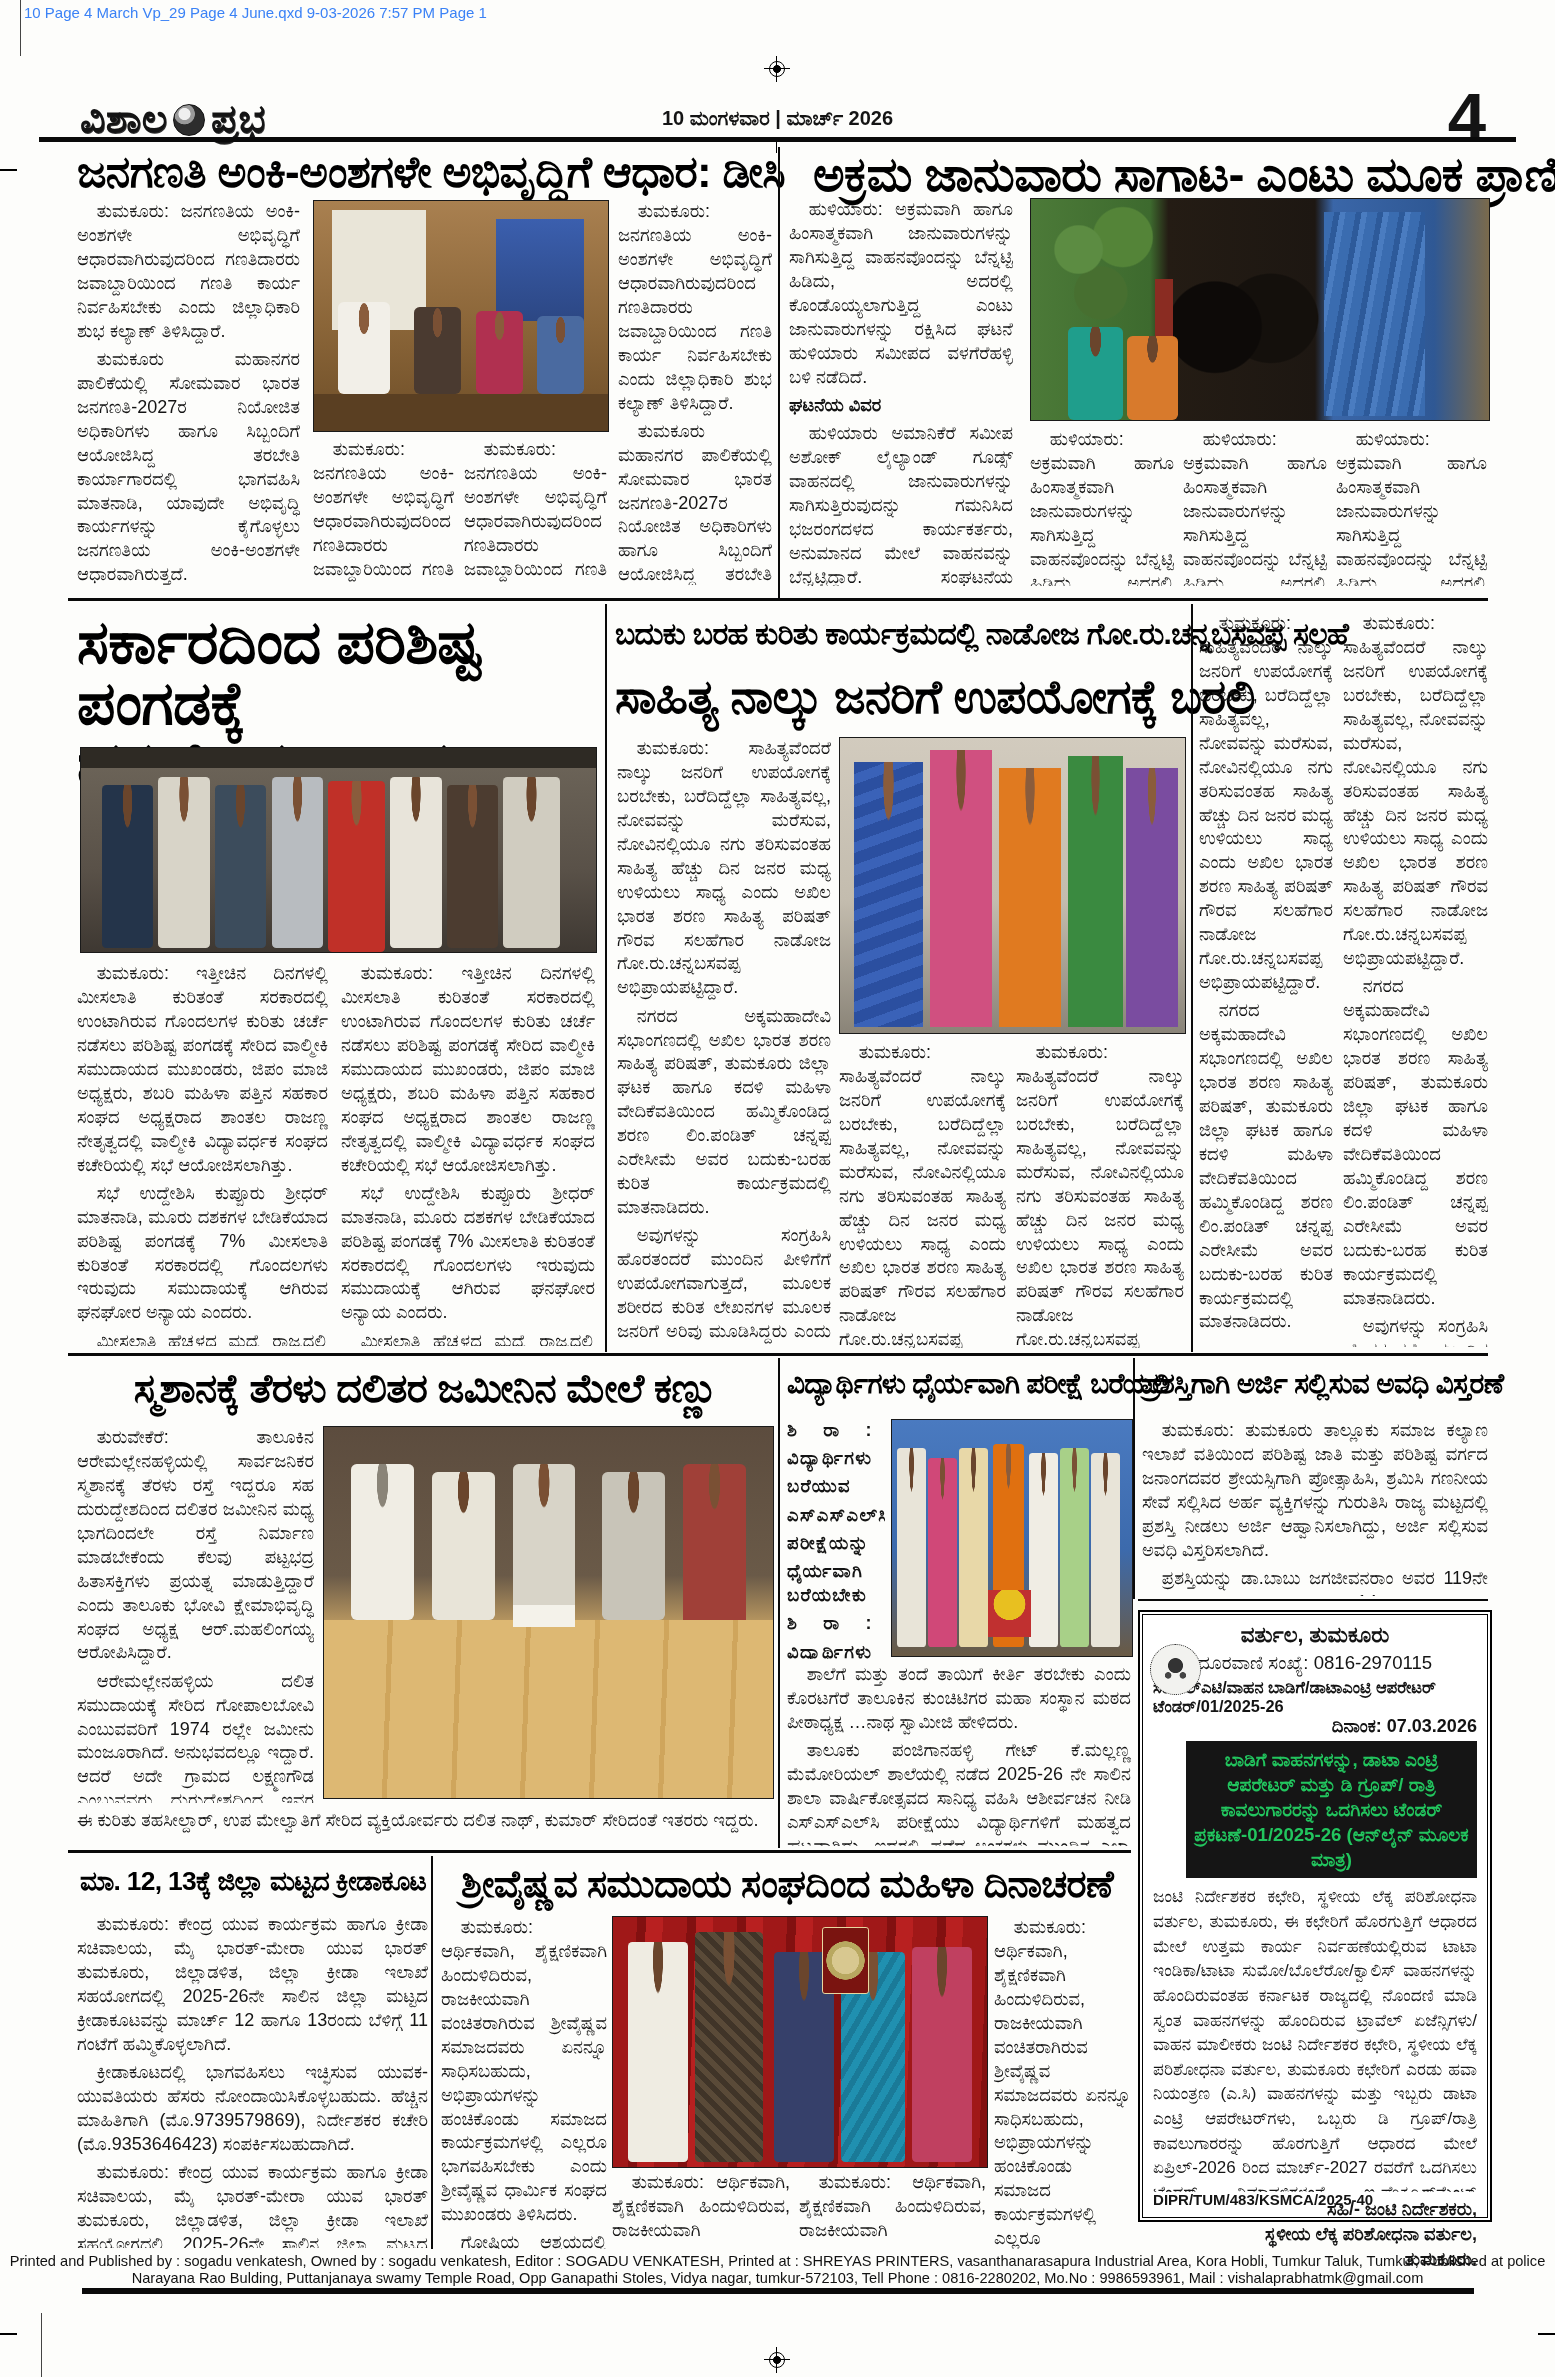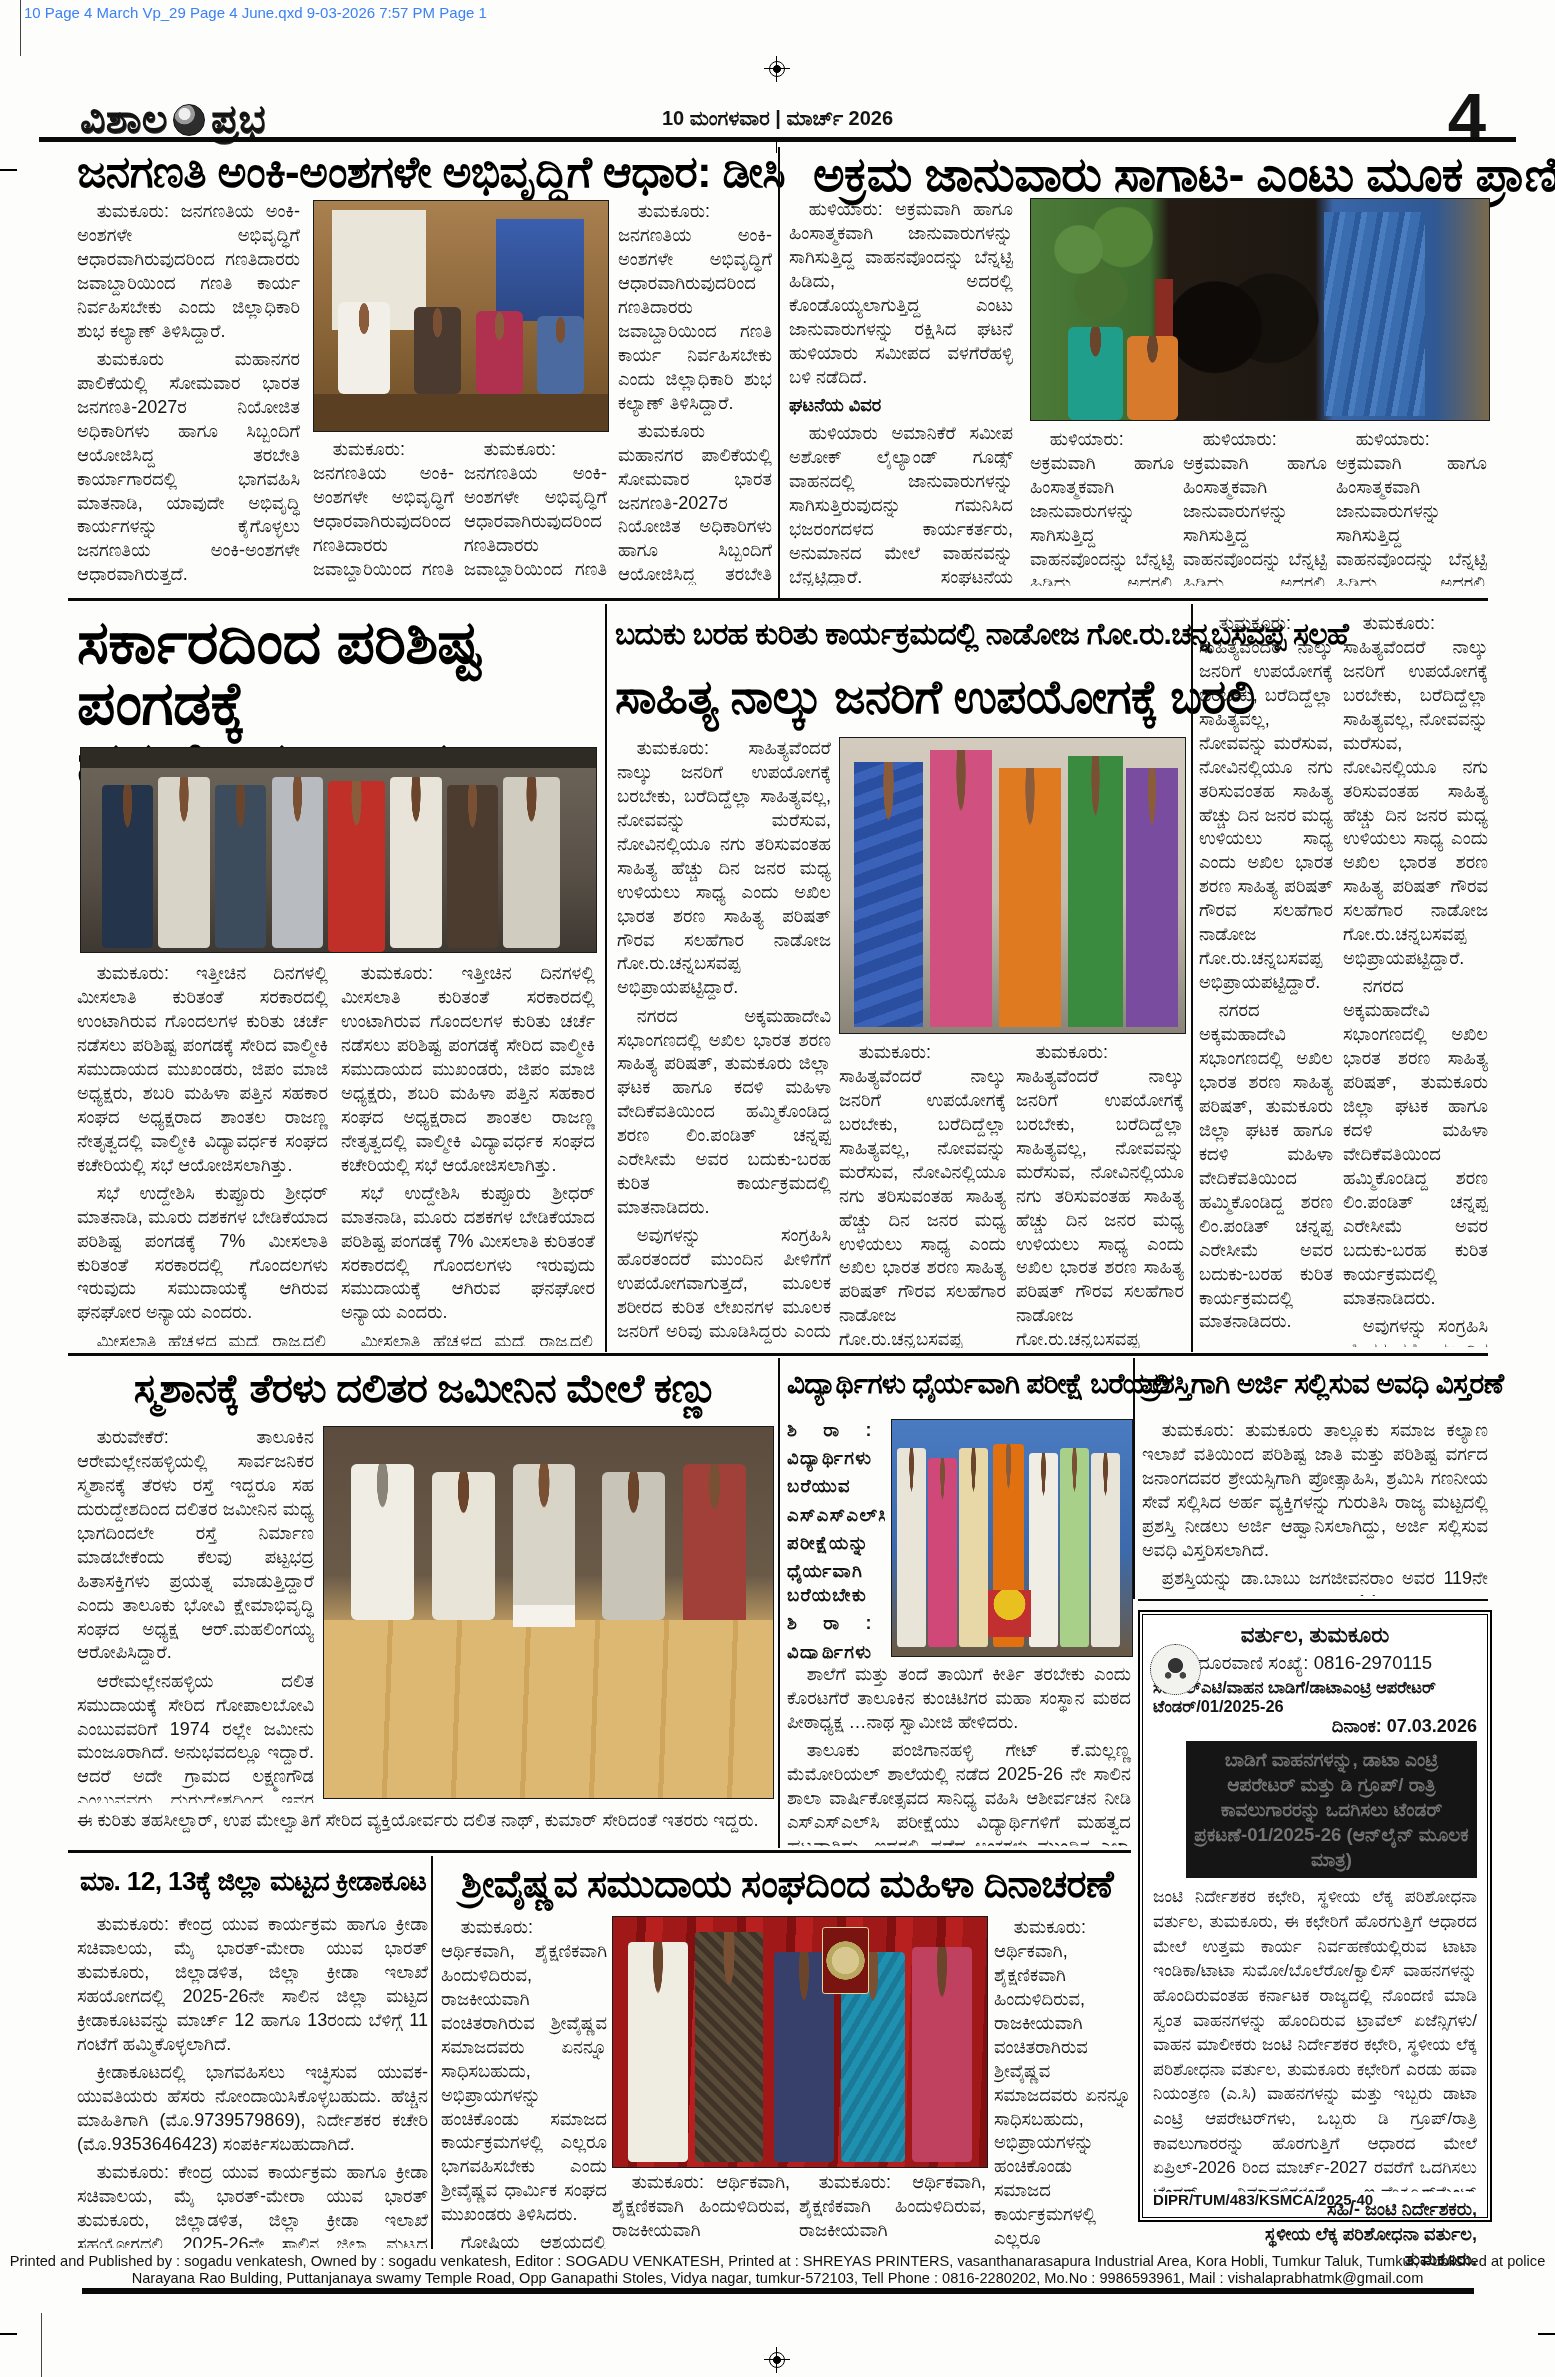--- a/index.html
+++ b/index.html
@@ -32,21 +32,21 @@
   
   .photo{position:absolute;border:0.7px solid #1a1a1a;overflow:hidden;}
   .photo > i{position:absolute;display:block;}
   
   .notice{position:absolute;border:2.1px solid #000;background:#fff;}
   .notice-inner{position:absolute;left:2.1px;top:2.1px;right:2.1px;bottom:2.1px;border:1.4px solid #000;padding:7.1px 10px;box-sizing:border-box;}
   .notice-title{text-align:center;font-weight:bold;font-size:21.4px;line-height:1.25;}
   .notice-phone{text-align:center;font-size:18.6px;margin-top:2.9px;}
   .notice-ref{font-weight:bold;font-size:16.4px;margin-top:4.3px;}
   .notice-date{font-weight:bold;font-size:18px;text-align:right;}
-  .notice-banner{background:#151515;color:#737373;text-align:center;font-weight:bold;font-size:18.6px;line-height:1.35;padding:5.7px 4.3px;margin-top:4.3px;margin-left:33px;}
+  .notice-banner{background:#151515;color:#22c55e;text-align:center;font-weight:bold;font-size:18.6px;line-height:1.35;padding:5.7px 4.3px;margin-top:4.3px;margin-left:33px;}
   .notice-body{font-size:17px;line-height:1.45;text-align:justify;margin-top:7.1px;}
   .notice-sign{font-size:18px;font-weight:bold;text-align:right;line-height:1.4;margin-top:4.3px;}
   .notice-dipr{position:absolute;left:10px;bottom:8.6px;font-size:15px;font-weight:bold;}
   .govt-emblem{position:absolute;left:7.1px;top:28.5px;width:49px;height:49px;border-radius:50%;
       border:1.4px dotted #111;background:radial-gradient(circle at 50% 42%,#333 0 7.1px,transparent 7.9px),
       radial-gradient(circle at 35% 62%,#444 0 2.9px,transparent 3.6px),
       radial-gradient(circle at 65% 62%,#444 0 2.9px,transparent 3.6px),#f2f2ef;}
   
   .imprint{position:absolute;left:0;right:0;text-align:center;font-size:14.6px;color:#111;}
   

